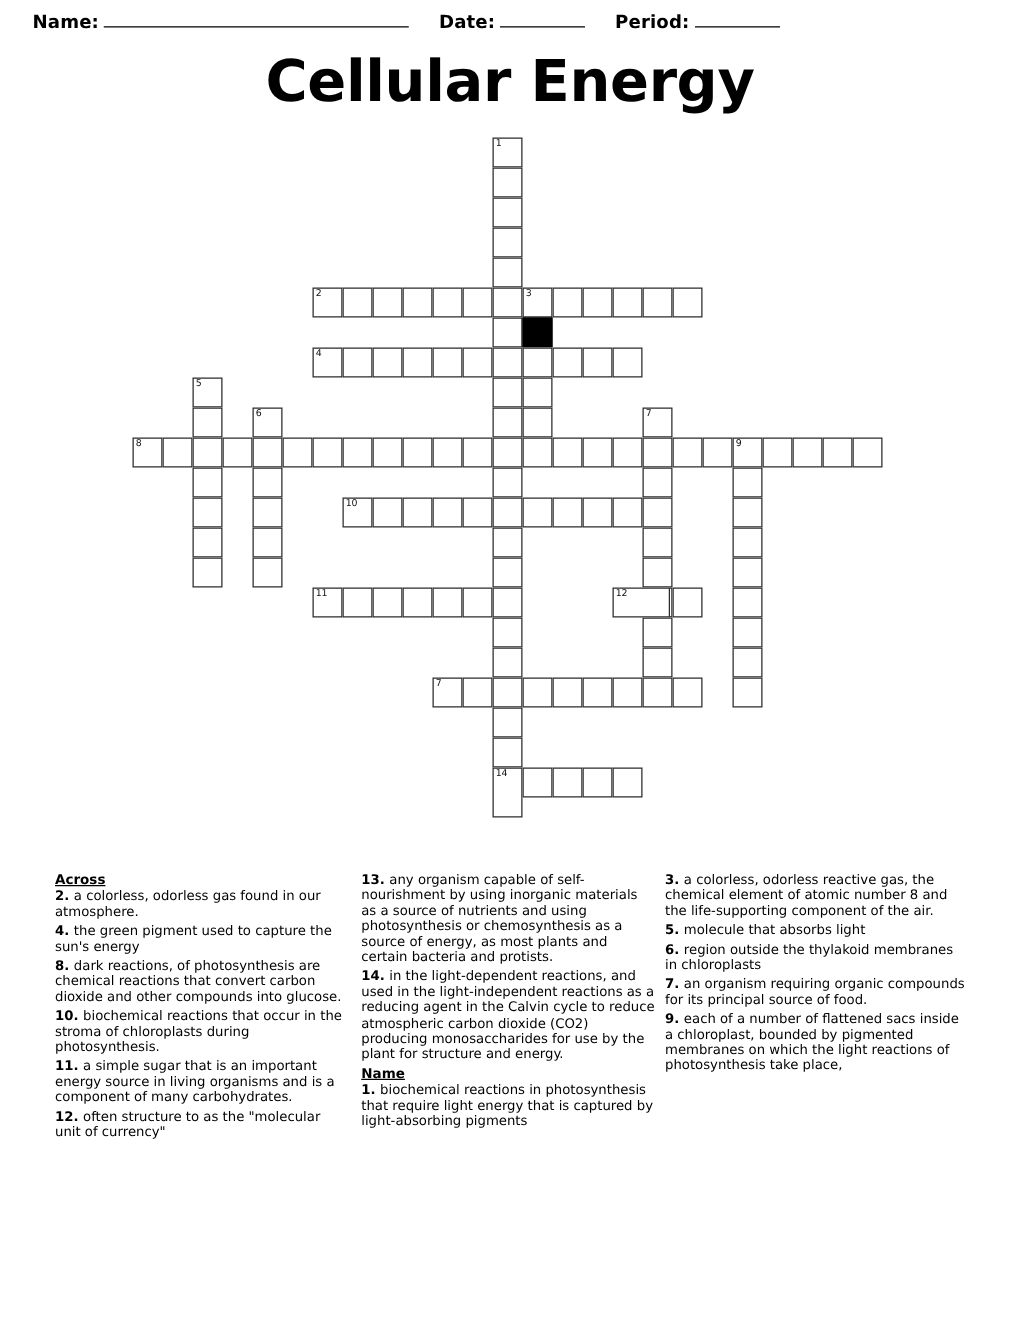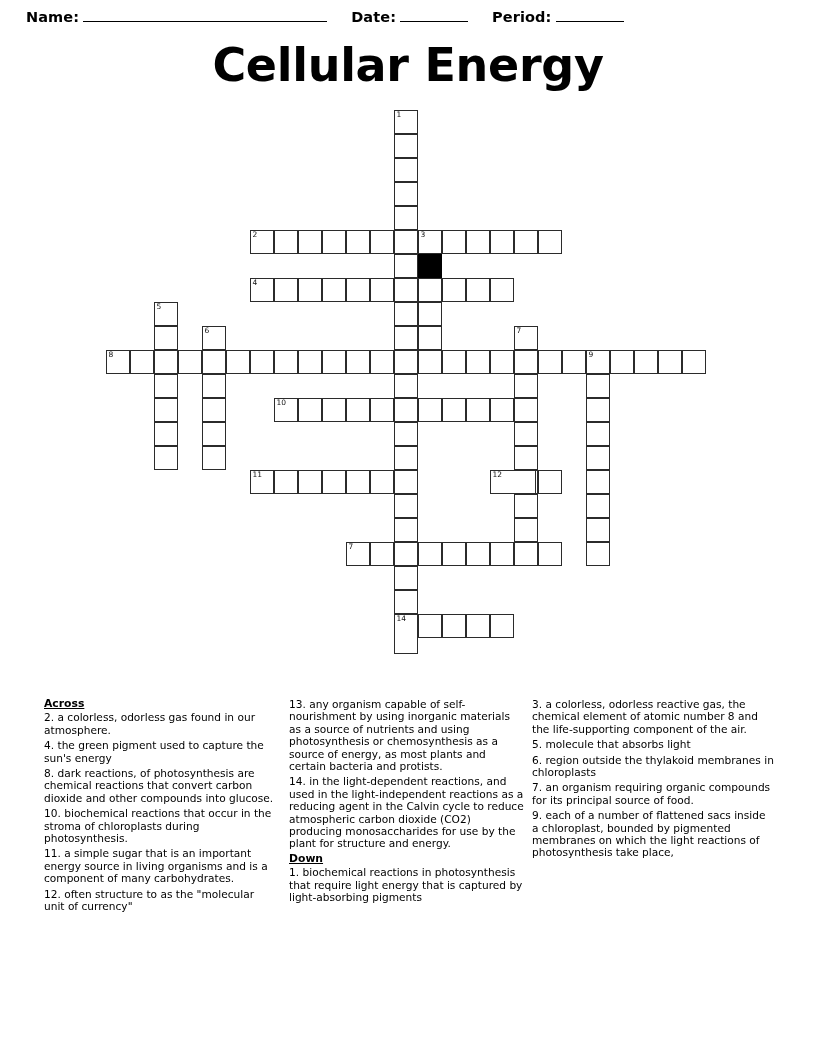--- a/index.html
+++ b/index.html
@@ -118,21 +118,21 @@
     font-size: 10.8px;
     margin-bottom: 1px;
     display: block;
   }
   .clue {
     display: block;
     margin-bottom: 3px;
     text-align: left;
   }
   .clue .cnum {
-    font-weight: normal;
+    font-weight: bold;
   }
 </style>
 </head>
 <body>
 
 <div class="header-row">
   <div class="gap-a"></div>
   <div class="hdr-field">
     <span class="hdr-label">Name:</span>
     <span class="hdr-rule rule-name"></span>
@@ -315,21 +315,21 @@
       <span class="clue"><span class="cnum">2. </span><span>a colorless, odorless gas found in our atmosphere.</span></span>
       <span class="clue"><span class="cnum">4. </span><span>the green pigment used to capture the sun's energy</span></span>
       <span class="clue"><span class="cnum">8. </span><span>dark reactions, of photosynthesis are chemical reactions that convert carbon dioxide and other compounds into glucose.</span></span>
       <span class="clue"><span class="cnum">10. </span><span>biochemical reactions that occur in the stroma of chloroplasts during photosynthesis.</span></span>
       <span class="clue"><span class="cnum">11. </span><span>a simple sugar that is an important energy source in living organisms and is a component of many carbohydrates.</span></span>
       <span class="clue"><span class="cnum">12. </span><span>often structure to as the "molecular unit of currency"</span></span>
     </div>
   <div class="clue-col col-2">
       <span class="clue"><span class="cnum">13. </span><span>any organism capable of self-nourishment by using inorganic materials as a source of nutrients and using photosynthesis or chemosynthesis as a source of energy, as most plants and certain bacteria and protists.</span></span>
       <span class="clue"><span class="cnum">14. </span><span>in the light-dependent reactions, and used in the light-independent reactions as a reducing agent in the Calvin cycle to reduce atmospheric carbon dioxide (CO2) producing monosaccharides for use by the plant for structure and energy.</span></span>
-      <span class="clue-heading">Down</span>
+      <span class="clue-heading">Name</span>
       <span class="clue"><span class="cnum">1. </span><span>biochemical reactions in photosynthesis that require light energy that is captured by light-absorbing pigments</span></span>
     </div>
   <div class="clue-col col-3">
       <span class="clue"><span class="cnum">3. </span><span>a colorless, odorless reactive gas, the chemical element of atomic number 8 and the life-supporting component of the air.</span></span>
       <span class="clue"><span class="cnum">5. </span><span>molecule that absorbs light</span></span>
       <span class="clue"><span class="cnum">6. </span><span>region outside the thylakoid membranes in chloroplasts</span></span>
       <span class="clue"><span class="cnum">7. </span><span>an organism requiring organic compounds for its principal source of food.</span></span>
       <span class="clue"><span class="cnum">9. </span><span>each of a number of flattened sacs inside a chloroplast, bounded by pigmented membranes on which the light reactions of photosynthesis take place,</span></span>
     </div>
 </div>

